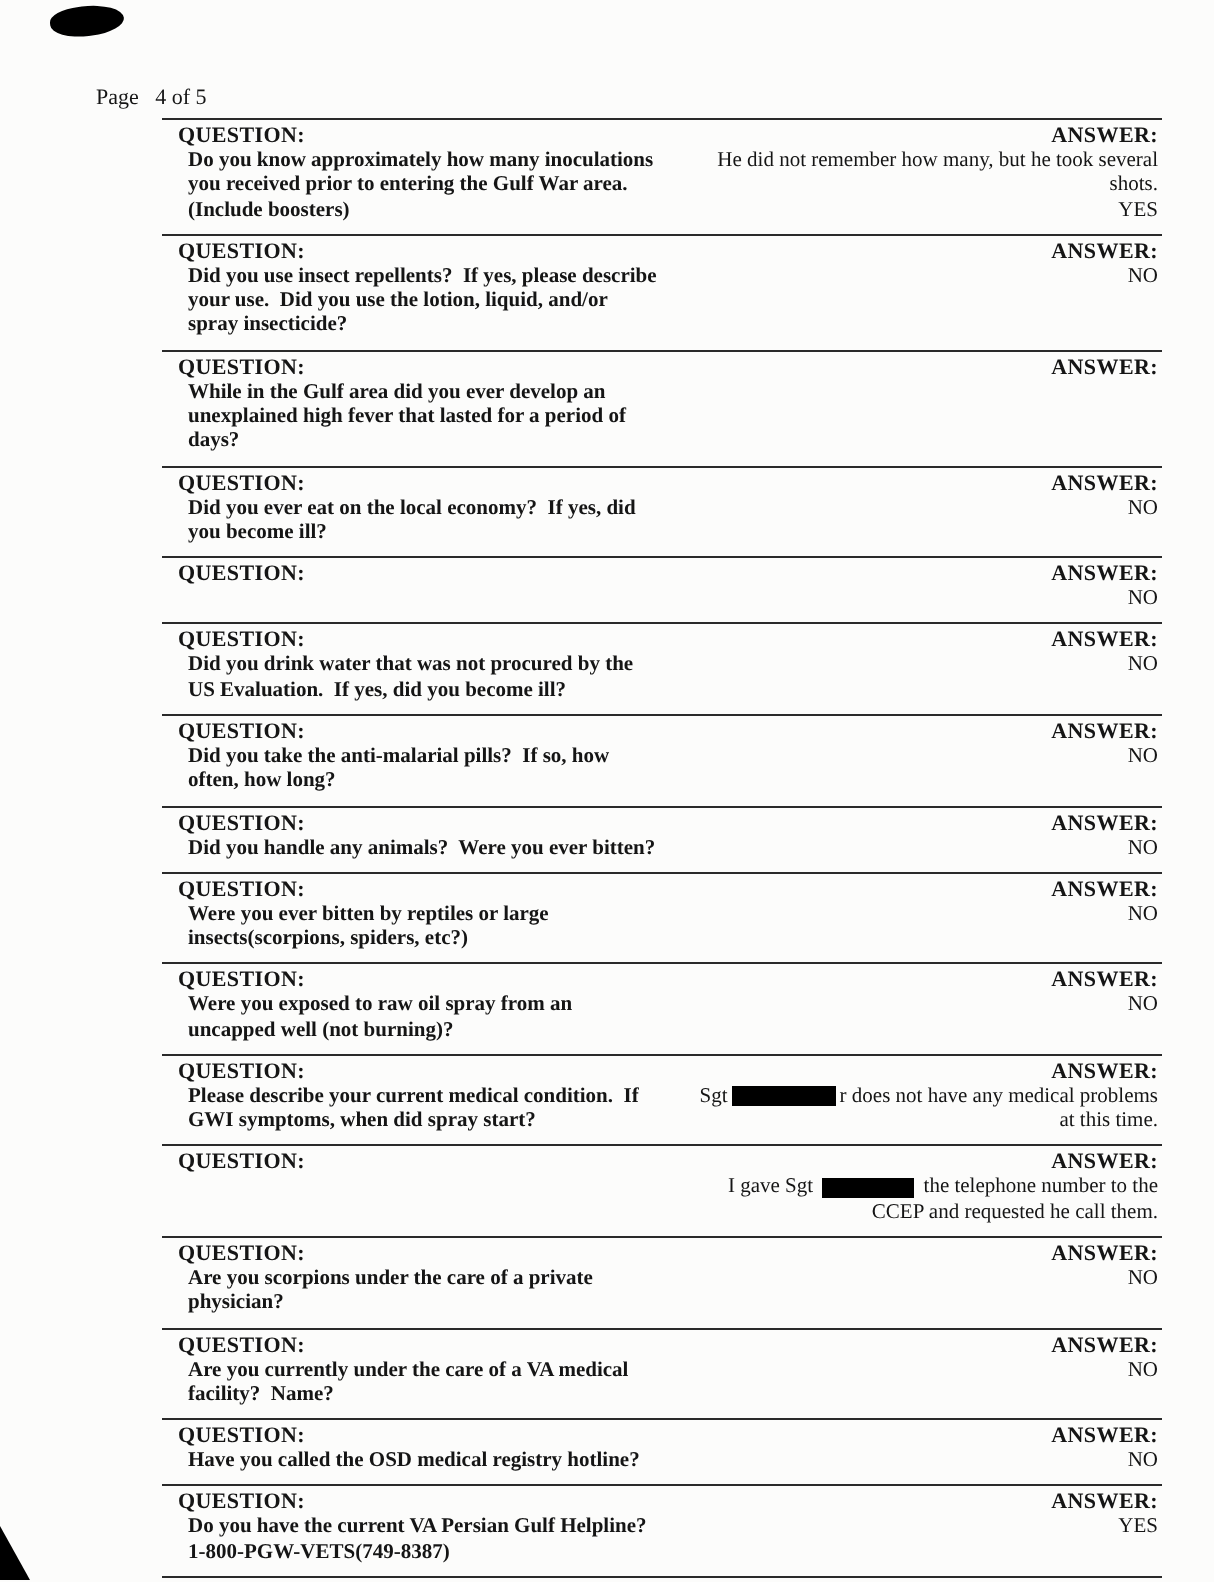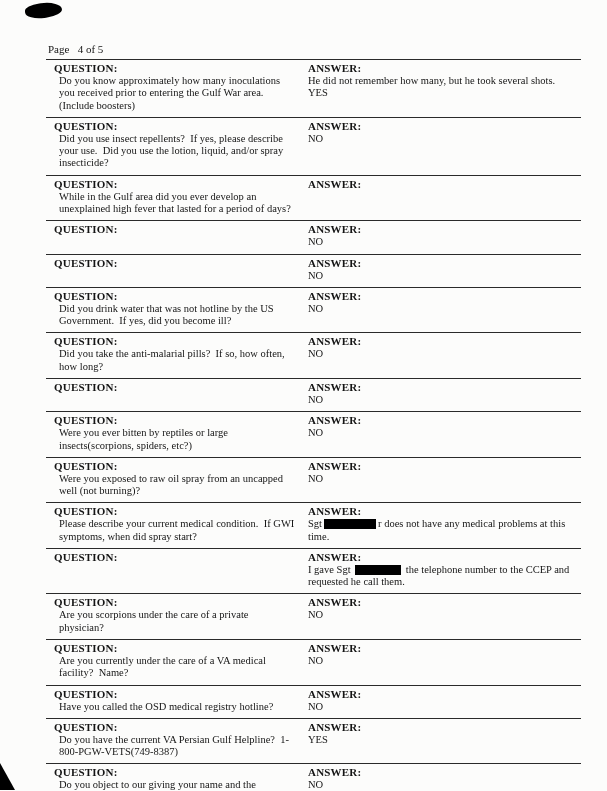--- a/index.html
+++ b/index.html
@@ -41,44 +41,47 @@
   .qa-table {
     position: absolute;
     left: 46px;
     top: 59px;
     width: 535px;
   }
   .row {
     display: flex;
     border-top: 1px solid #2a2a2a;
     padding: 2px 0 5px 0;
+    margin-left: 35px;
   }
   .q-col {
     width: 260px;
     box-sizing: border-box;
     padding-left: 8px;
     padding-right: 10px;
   }
   .a-col {
     flex: 1;
     box-sizing: border-box;
     padding-left: 2px;
     padding-right: 2px;
+    text-align: right;
   }
   .hdr {
     font-weight: bold;
     font-size: 11px;
     letter-spacing: 0.2px;
   }
   .qbody {
     font-size: 10.5px;
     line-height: 1.17;
     padding-left: 5px;
     padding-top: 1px;
     white-space: pre-wrap;
+    font-weight: bold;
   }
   .abody {
     font-size: 10.5px;
     line-height: 1.17;
     padding-top: 1px;
     white-space: pre-wrap;
   }
   .redaction {
     display: inline-block;
     height: 10px;
@@ -122,58 +125,60 @@
         <div class="qbody">While in the Gulf area did you ever develop an unexplained high fever that lasted for a period of days?</div>
       </div>
       <div class="a-col">
         <div class="hdr">ANSWER:</div>
         <div class="abody"></div>
       </div>
     </div>
     <div class="row">
       <div class="q-col">
         <div class="hdr">QUESTION:</div>
-      </div>
-      <div class="a-col">
-        <div class="hdr">ANSWER:</div>
-        <div class="abody">NO</div>
-      </div>
-    </div>
-    <div class="row">
-      <div class="q-col">
-        <div class="hdr">QUESTION:</div>
-      </div>
-      <div class="a-col">
-        <div class="hdr">ANSWER:</div>
-        <div class="abody">NO</div>
-      </div>
-    </div>
-    <div class="row">
-      <div class="q-col">
-        <div class="hdr">QUESTION:</div>
-        <div class="qbody">Did you drink water that was not hotline by the US Government.  If yes, did you become ill?</div>
+        <div class="qbody">Did you ever eat on the local economy?  If yes, did you become ill?</div>
+      </div>
+      <div class="a-col">
+        <div class="hdr">ANSWER:</div>
+        <div class="abody">NO</div>
+      </div>
+    </div>
+    <div class="row">
+      <div class="q-col">
+        <div class="hdr">QUESTION:</div>
+      </div>
+      <div class="a-col">
+        <div class="hdr">ANSWER:</div>
+        <div class="abody">NO</div>
+      </div>
+    </div>
+    <div class="row">
+      <div class="q-col">
+        <div class="hdr">QUESTION:</div>
+        <div class="qbody">Did you drink water that was not procured by the US Evaluation.  If yes, did you become ill?</div>
       </div>
       <div class="a-col">
         <div class="hdr">ANSWER:</div>
         <div class="abody">NO</div>
       </div>
     </div>
     <div class="row">
       <div class="q-col">
         <div class="hdr">QUESTION:</div>
         <div class="qbody">Did you take the anti-malarial pills?  If so, how often, how long?</div>
       </div>
       <div class="a-col">
         <div class="hdr">ANSWER:</div>
         <div class="abody">NO</div>
       </div>
     </div>
     <div class="row">
       <div class="q-col">
         <div class="hdr">QUESTION:</div>
+        <div class="qbody">Did you handle any animals?  Were you ever bitten?</div>
       </div>
       <div class="a-col">
         <div class="hdr">ANSWER:</div>
         <div class="abody">NO</div>
       </div>
     </div>
     <div class="row">
       <div class="q-col">
         <div class="hdr">QUESTION:</div>
         <div class="qbody">Were you ever bitten by reptiles or large insects(scorpions, spiders, etc?)</div>

